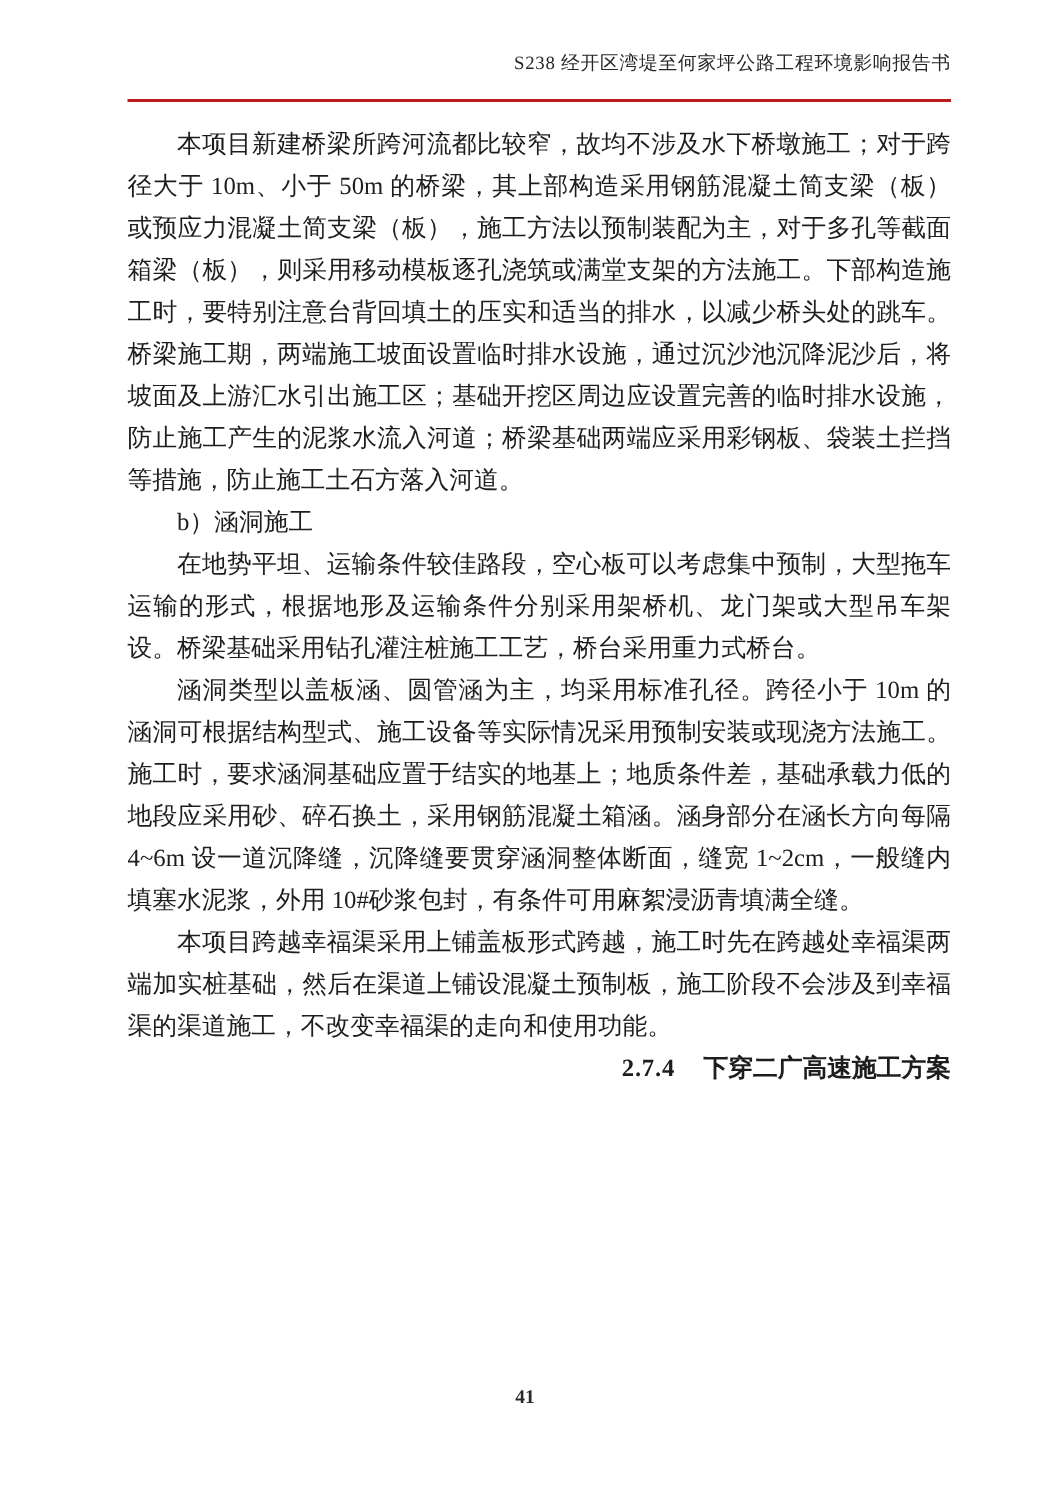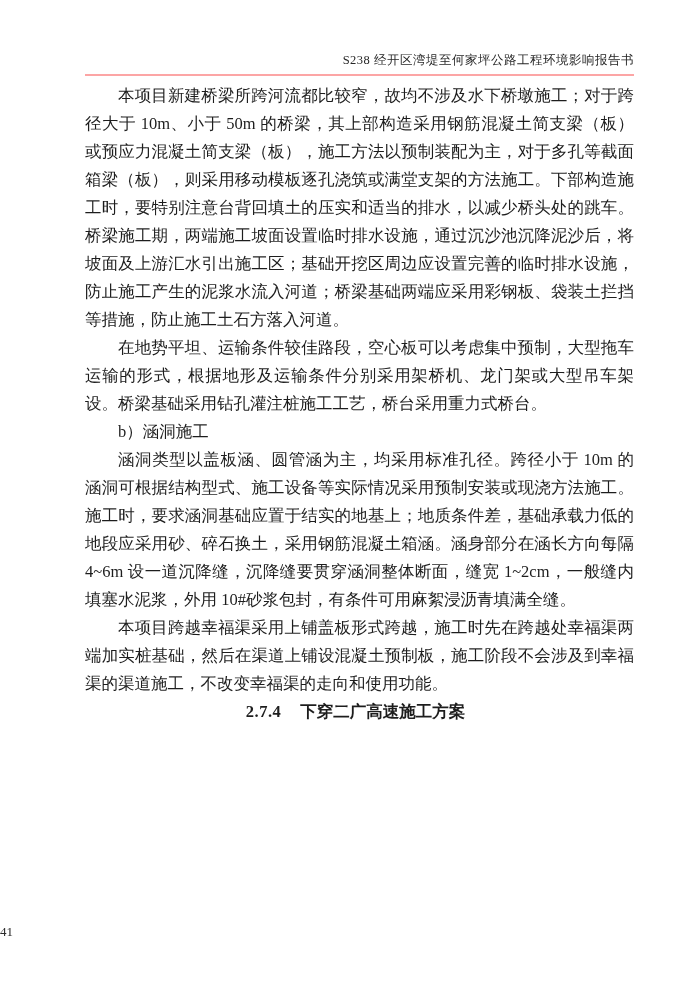--- a/index.html
+++ b/index.html
@@ -13,25 +13,25 @@
     height: 990px;
     margin: 0 auto;
     background: #ffffff;
     font-family: "Liberation Serif", "DejaVu Serif", serif;
     color: #1d1d1d;
     overflow: hidden;
     box-sizing: border-box;
   }
   .page-header {
     position: absolute;
-    top: 52px;
+    top: 34px;
     left: 85px;
     right: 66px;
-    border-bottom: 2px solid #fca5a5;
-    padding-bottom: 5px;
+    border-bottom: 2px solid #b91c1c;
+    padding-bottom: 15px;
   }
   .header-title {
     text-align: right;
     font-size: 12.5px;
     letter-spacing: 0.5px;
     color: #262626;
     white-space: nowrap;
   }
   .page-body {
     position: absolute;
@@ -47,50 +47,52 @@
     word-break: break-all;
   }
   .indent {
     text-indent: 2em;
   }
   .section-heading {
     margin: 0 0 0 -8px;
     font-size: 16.5px;
     line-height: 28px;
     font-weight: bold;
-    text-align: center;
+    text-align: right;
   }
   .heading-number {
     margin-right: 0.9em;
     letter-spacing: 0.5px;
   }
   .page-footer {
     position: absolute;
     bottom: 50px;
     left: 0;
     right: 0;
+    text-align: center;
+    font-weight: bold;
   }
   .page-number {
     font-size: 13px;
     color: #2a2a2a;
   }
 </style>
 </head>
 <body>
 
 <div class="page">
 
   <header class="page-header">
     <div class="header-title">S238 经开区湾堤至何家坪公路工程环境影响报告书</div>
   </header>
 
   <main class="page-body">
     <p class="para indent">本项目新建桥梁所跨河流都比较窄，故均不涉及水下桥墩施工；对于跨径大于 10m、小于 50m 的桥梁，其上部构造采用钢筋混凝土简支梁（板）或预应力混凝土简支梁（板），施工方法以预制装配为主，对于多孔等截面箱梁（板），则采用移动模板逐孔浇筑或满堂支架的方法施工。下部构造施工时，要特别注意台背回填土的压实和适当的排水，以减少桥头处的跳车。桥梁施工期，两端施工坡面设置临时排水设施，通过沉沙池沉降泥沙后，将坡面及上游汇水引出施工区；基础开挖区周边应设置完善的临时排水设施，防止施工产生的泥浆水流入河道；桥梁基础两端应采用彩钢板、袋装土拦挡等措施，防止施工土石方落入河道。</p>
+    <p class="para indent">b）涵洞施工</p>
     <p class="para indent">在地势平坦、运输条件较佳路段，空心板可以考虑集中预制，大型拖车运输的形式，根据地形及运输条件分别采用架桥机、龙门架或大型吊车架设。桥梁基础采用钻孔灌注桩施工工艺，桥台采用重力式桥台。</p>
-    <p class="para indent">b）涵洞施工</p>
     <p class="para indent">涵洞类型以盖板涵、圆管涵为主，均采用标准孔径。跨径小于 10m 的涵洞可根据结构型式、施工设备等实际情况采用预制安装或现浇方法施工。施工时，要求涵洞基础应置于结实的地基上；地质条件差，基础承载力低的地段应采用砂、碎石换土，采用钢筋混凝土箱涵。涵身部分在涵长方向每隔 4~6m 设一道沉降缝，沉降缝要贯穿涵洞整体断面，缝宽 1~2cm，一般缝内填塞水泥浆，外用 10#砂浆包封，有条件可用麻絮浸沥青填满全缝。</p>
     <p class="para indent">本项目跨越幸福渠采用上铺盖板形式跨越，施工时先在跨越处幸福渠两端加实桩基础，然后在渠道上铺设混凝土预制板，施工阶段不会涉及到幸福渠的渠道施工，不改变幸福渠的走向和使用功能。</p>
     <h3 class="section-heading">
       <span class="heading-number">2.7.4</span>
       <span class="heading-title">下穿二广高速施工方案</span>
     </h3>
   </main>
 
   <footer class="page-footer">
     <span class="page-number">41</span>

